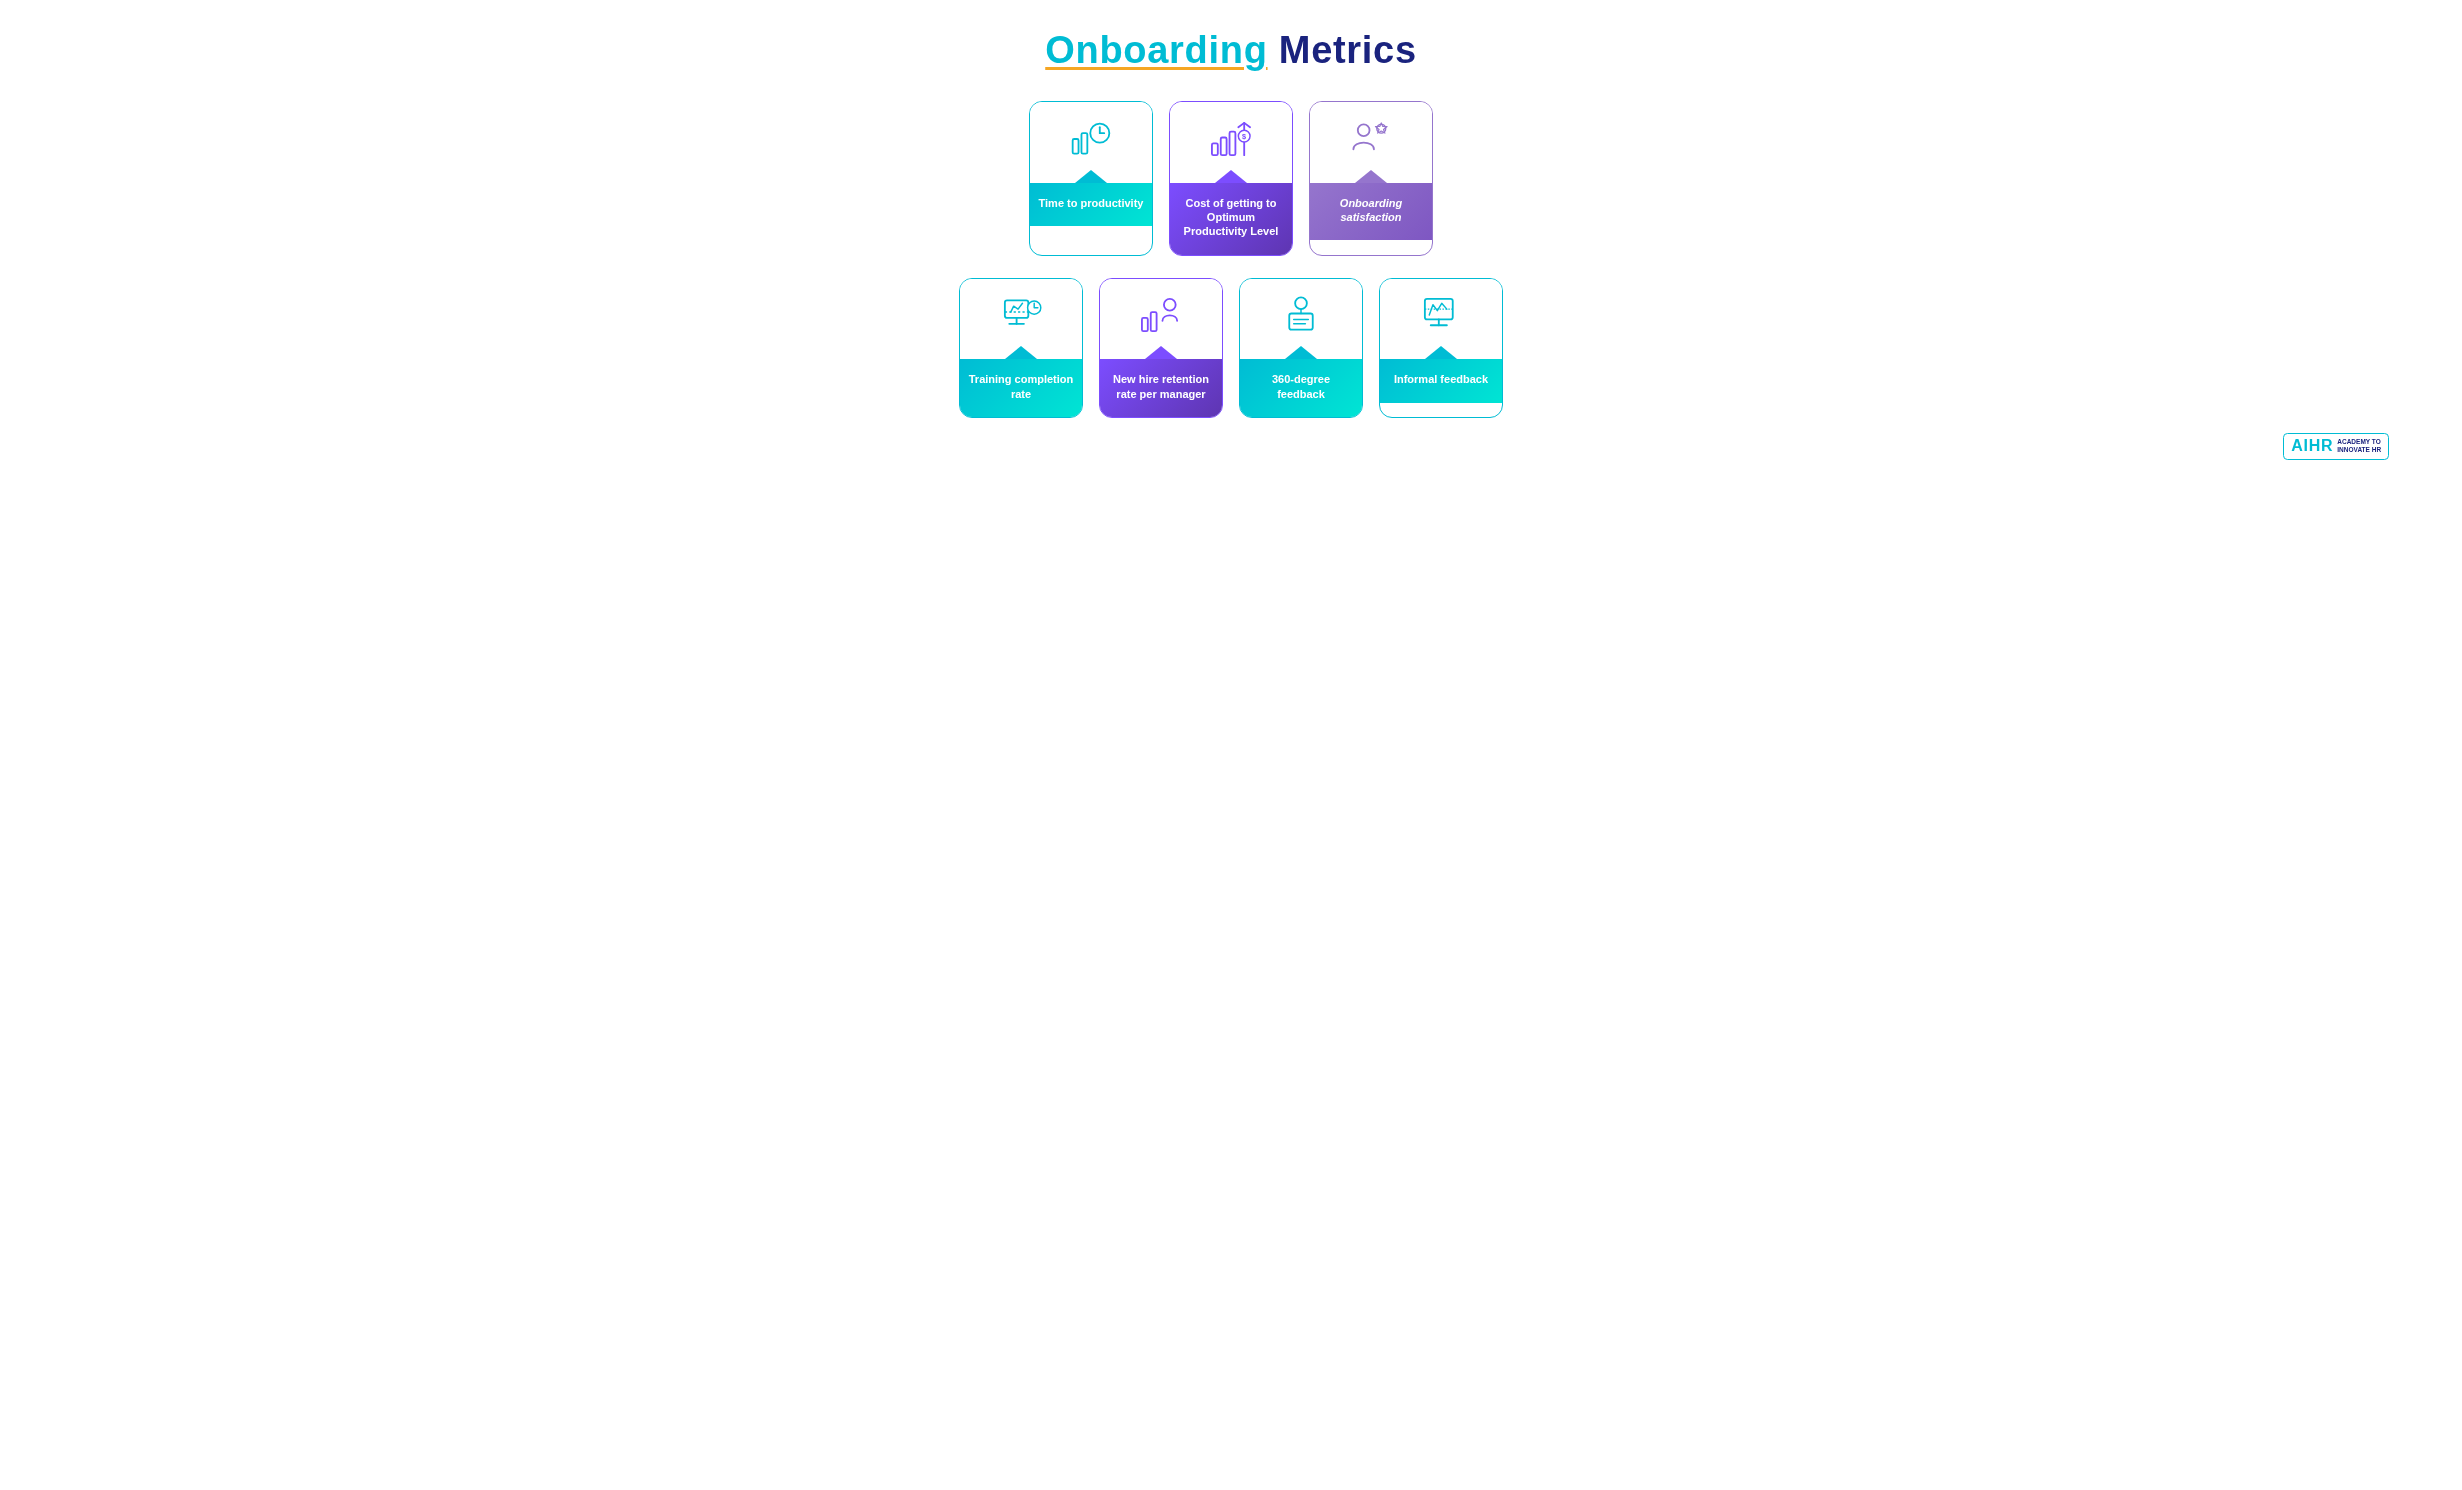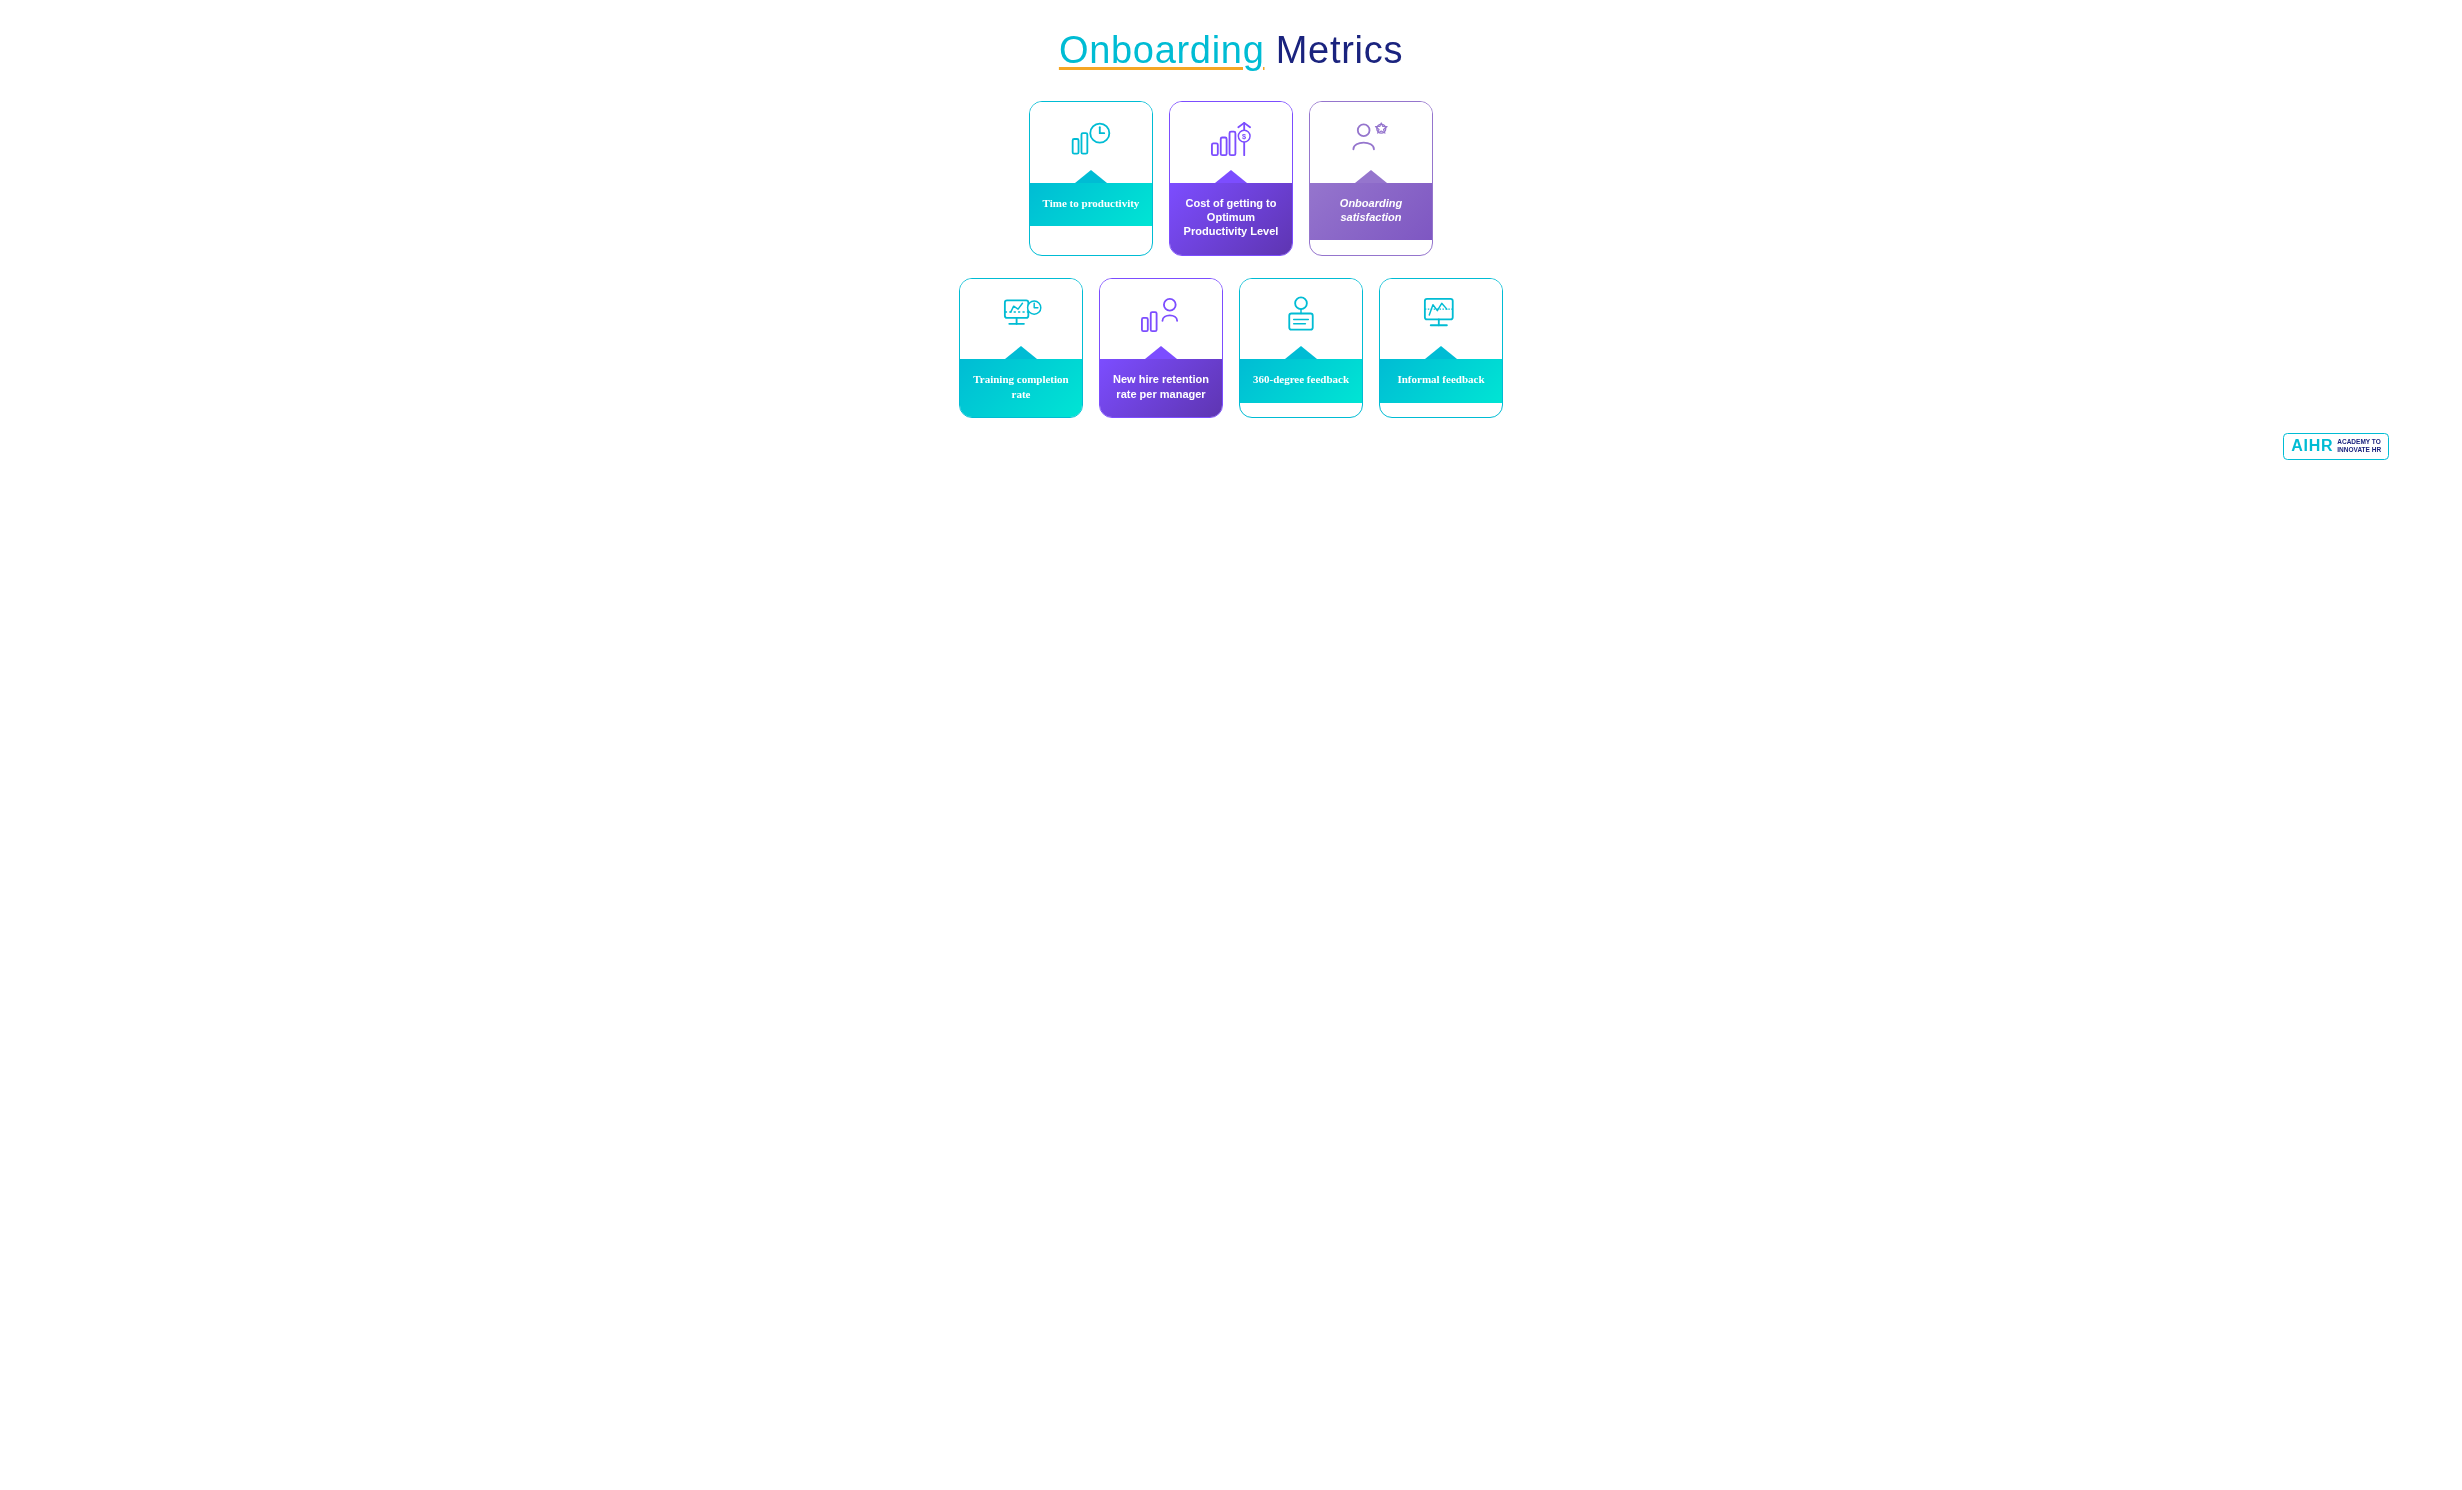--- a/index.html
+++ b/index.html
@@ -8,21 +8,21 @@
       font-family: 'Arial', sans-serif;
       display: flex;
       flex-direction: column;
       align-items: center;
       padding: 29px 14.6px 44px;
       min-height: 100vh;
     }
 
     .page-title {
       font-size: 38px;
-      font-weight: 400;
+      font-weight: 700;
       margin-bottom: 7.3px;
       letter-spacing: 0.7px;
       text-align: right;
     }
     .title-onboarding {
       color: #00bcd4;
       text-decoration: underline;
       text-decoration-color: #f5a623;
       text-underline-offset: 4.4px;
       text-decoration-thickness: 2.9px;
@@ -91,21 +91,20 @@
     
     
     .card-teal {
       border-color: #00bcd4;
     }
     .card-teal .card-icon-area::after {
       border-top: 13px solid #ffffff;
     }
     .card-teal .card-label-area {
       background: linear-gradient(135deg, #00bcd4, #00e5d4);
-      font-family: Liberation Serif, serif;
     }
 
     
     .card-purple {
       border-color: #7c4dff;
     }
     .card-purple .card-icon-area::after {
       border-top: 13px solid #ffffff;
     }
     .card-purple .card-label-area {

